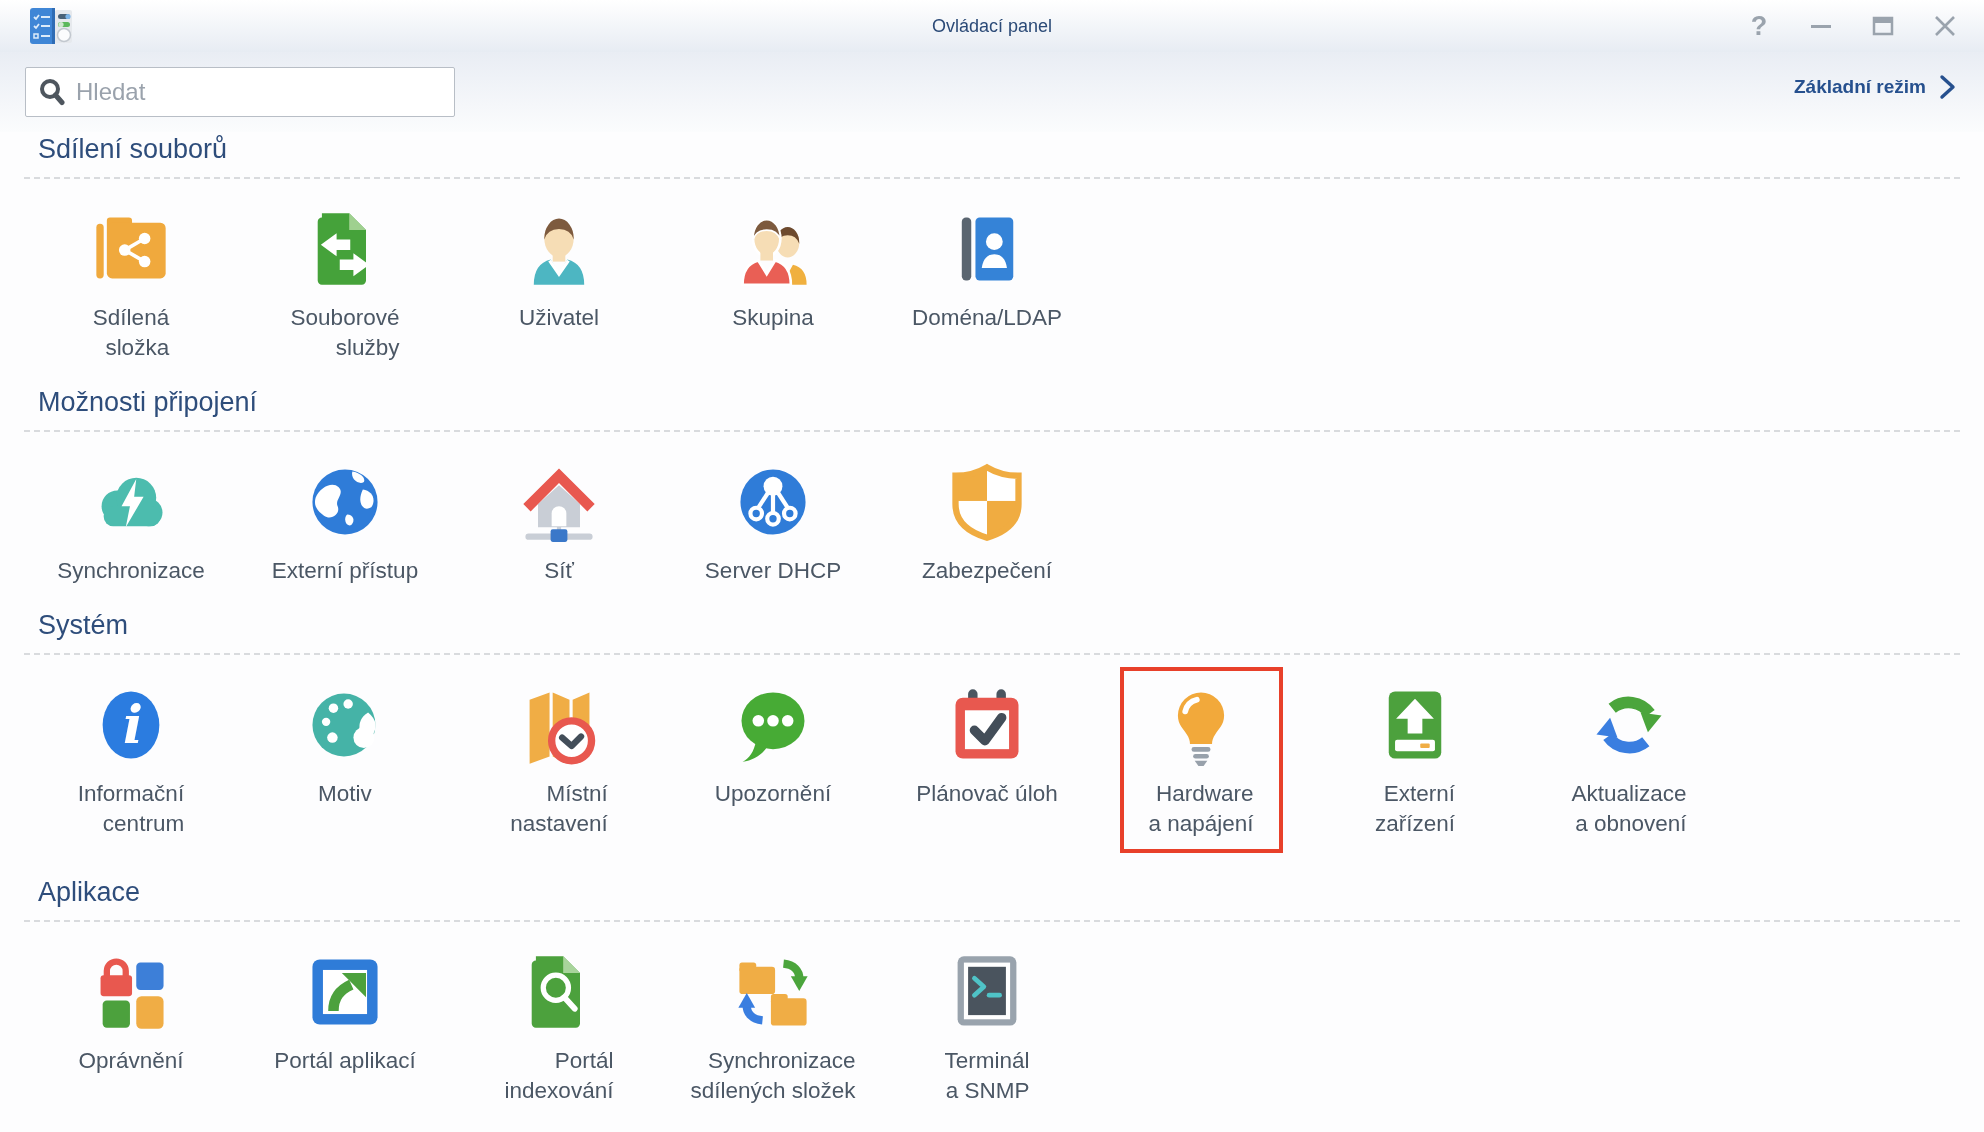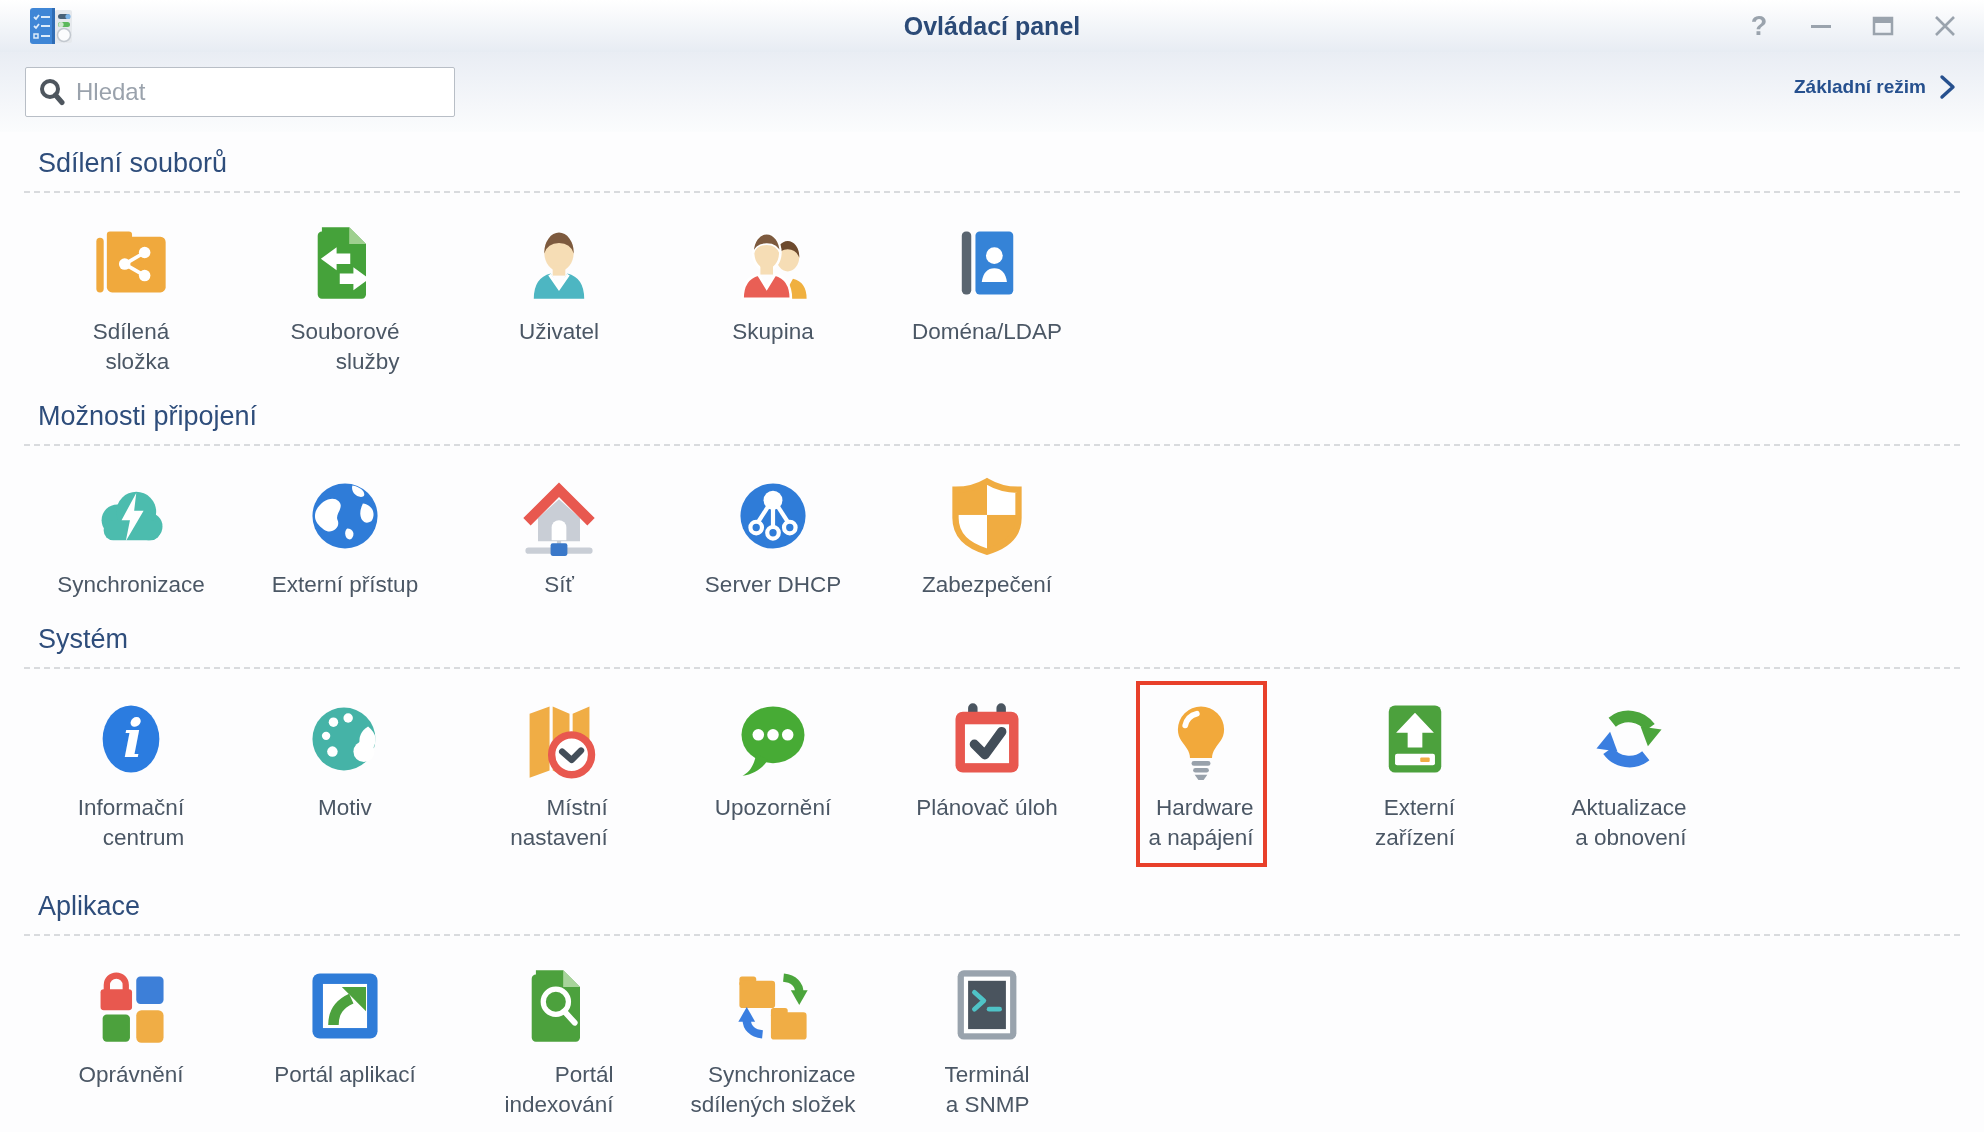--- a/index.html
+++ b/index.html
@@ -11,21 +11,21 @@
     color:#4b5765;
   }
   
   .titlebar {
     height:52px;
     background:linear-gradient(#ffffff, #e7ecf3);
     position:relative;
     display:flex; align-items:center; justify-content:center;
   }
   .app-icon { position:absolute; left:28px; top:6px; width:46px; height:40px; }
-  .win-title { font-size:25px; font-weight:bold; color:#2b4a77; }
+  .win-title { font-size:18px; font-weight:normal; color:#2b4a77; }
   .win-controls { position:absolute; right:26px; top:0; height:52px; display:flex; align-items:center; gap:36px; }
   .win-btn { width:26px; height:26px; display:flex; align-items:center; justify-content:center; cursor:pointer; }
   .help-glyph { font-size:27px; font-weight:bold; color:#9aa3ad; line-height:1; }
   
   .toolbar {
     height:80px;
     background:linear-gradient(#e9edf4, #fbfcfd);
     position:relative;
   }
   .searchbox {
@@ -46,37 +46,37 @@
   .searchbox input::placeholder { color:#9aa2ac; }
   .mode-link {
     position:absolute; right:28px; top:22px;
     display:flex; align-items:center; gap:12px;
     color:#26508e; font-size:19px; font-weight:bold;
     cursor:pointer;
   }
   
   .content { padding:0 24px; }
   .section-title { color:#2e4d7b; font-size:27px; margin:24px 14px 12px; }
-  .section-title.first { margin-top:16px; }
+  .section-title.first { margin-top:2px; }
   .divider { border-top:2px dashed #d9dbde; height:0; }
   .row { display:flex; align-items:flex-start; padding-top:28px; }
   .item {
     width:214px; display:flex; flex-direction:column; align-items:center;
     cursor:pointer; text-align:right;
   }
   .icon { width:84px; height:84px; margin-bottom:12px; }
   .label {
     color:#4b5765; font-size:22.5px; line-height:1.33;
     white-space:pre-line;
   }
   .hl-frame {
     border:4px solid #e8402a;
     margin-top:-16px;
     padding:12px 6px 10px;
-    width:131px;
+    width:163px;
     display:flex; flex-direction:column; align-items:center;
   }
 </style>
 </head>
 <body>
 
 <div class="titlebar">
   <svg class="app-icon" viewBox="0 0 46 40">
     <rect x="2" y="2" width="25" height="36" rx="3" fill="#3f86d6"></rect>
     <rect x="24" y="2" width="3" height="36" fill="#2f6cb4"></rect>

